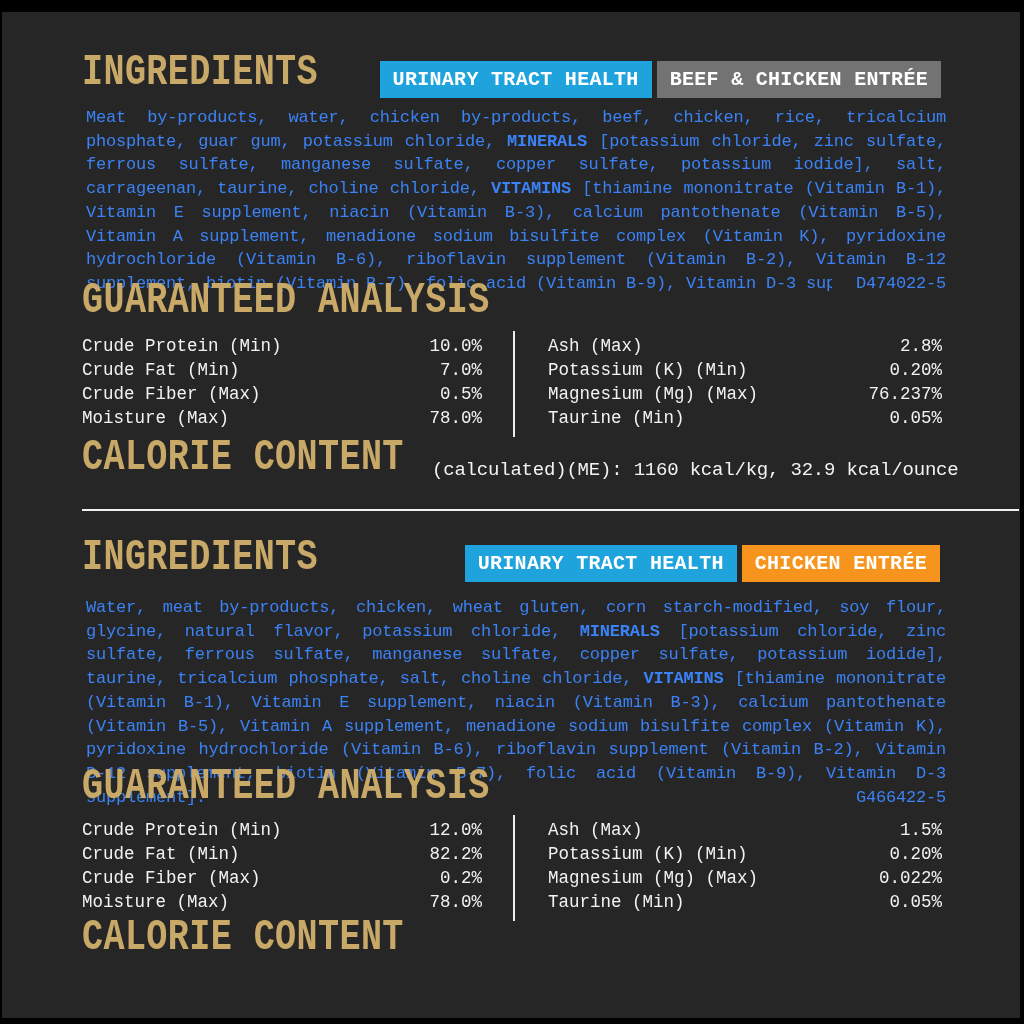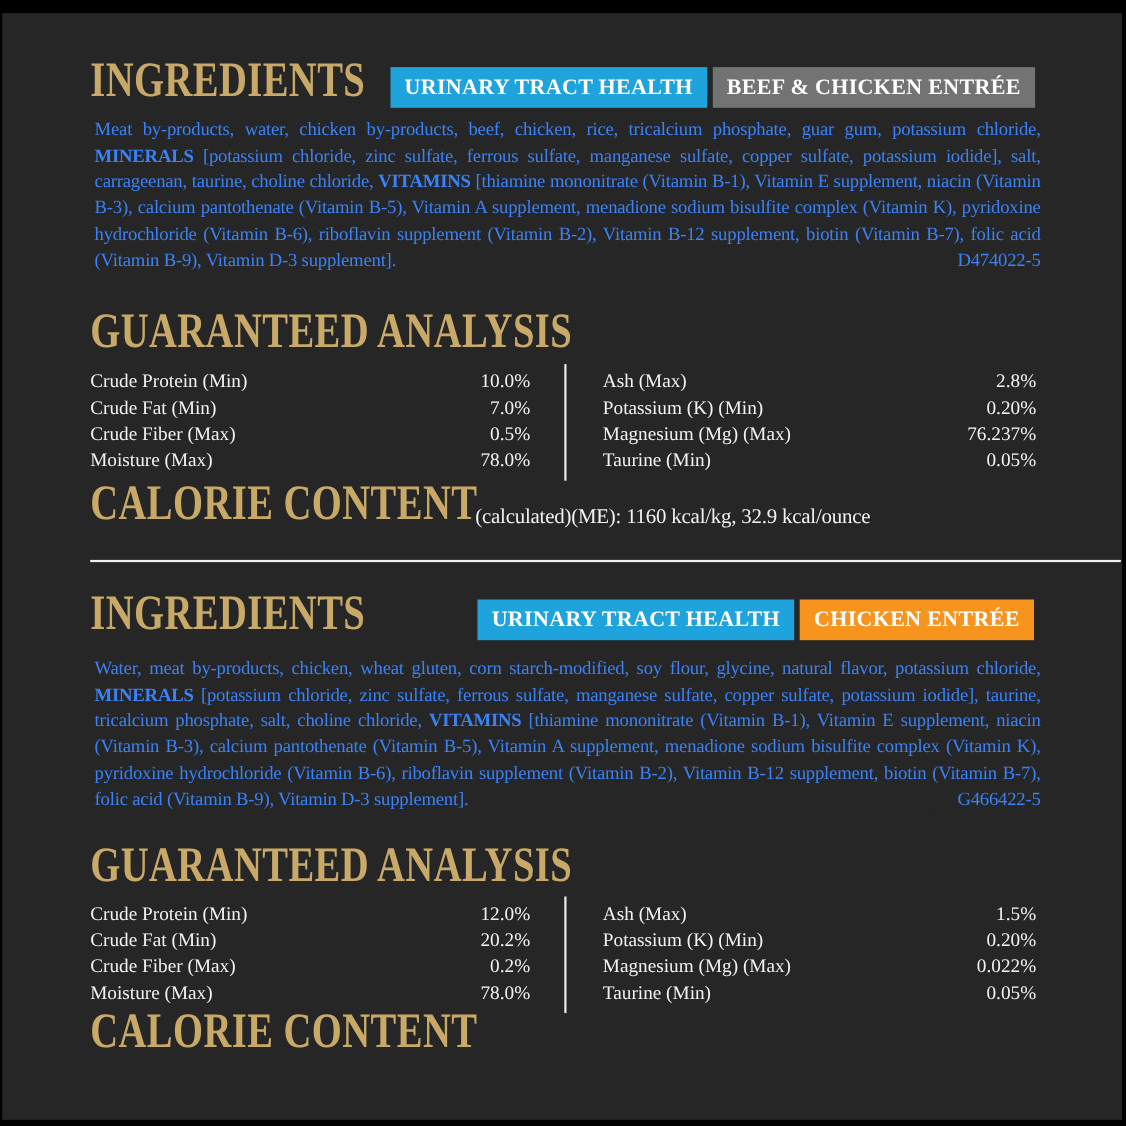--- a/index.html
+++ b/index.html
@@ -1,18 +1,18 @@
 <!DOCTYPE html>
 <html><head>
 <meta charset="utf-8">
 <style>
   html,body{margin:0;padding:0;background:#000;}
   .canvas{
     position:relative;width:1024px;height:1024px;background:#262626;overflow:hidden;
-    font-family:Liberation Serif, serif;
+    font-family:Liberation Mono, monospace;
   }
   .frame{position:absolute;background:#000;}
   .frame-top{left:0;top:0;right:0;height:12px;}
   .frame-bottom{left:0;bottom:0;right:0;height:6px;}
   .frame-right{right:0;top:0;bottom:0;width:4px;}
   .frame-left{left:0;top:0;bottom:0;width:2px;}
 
   .gold-h{
     position:absolute;margin:0;color:#C8A968;font-weight:700;font-size:45px;line-height:1;
     letter-spacing:.5px;transform:scaleX(0.78);transform-origin:left top;white-space:nowrap;
@@ -134,21 +134,21 @@
   <h2 class="gold-h" id="ga-h2">GUARANTEED ANALYSIS</h2>
 
   <div class="ga-table" id="table2">
     <div class="ga-col ga-left">
       <div class="ga-row">
         <span>Crude Protein (Min)</span>
         <span>12.0%</span>
       </div>
       <div class="ga-row">
         <span>Crude Fat (Min)</span>
-        <span>20.2%</span>
+        <span>82.2%</span>
       </div>
       <div class="ga-row">
         <span>Crude Fiber (Max)</span>
         <span>0.2%</span>
       </div>
       <div class="ga-row">
         <span>Moisture (Max)</span>
         <span>78.0%</span>
       </div>
     </div>

